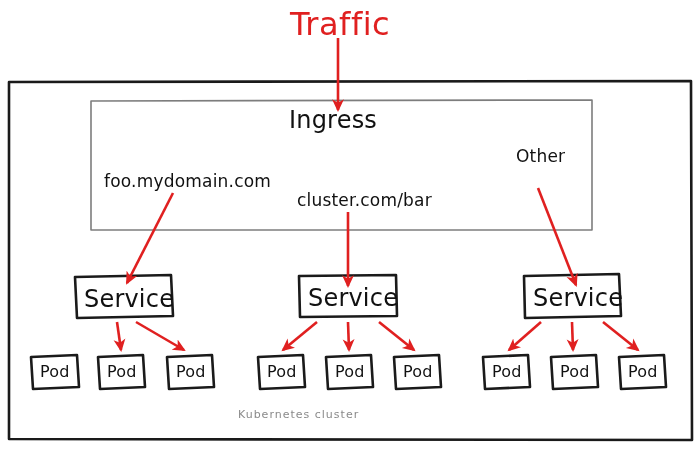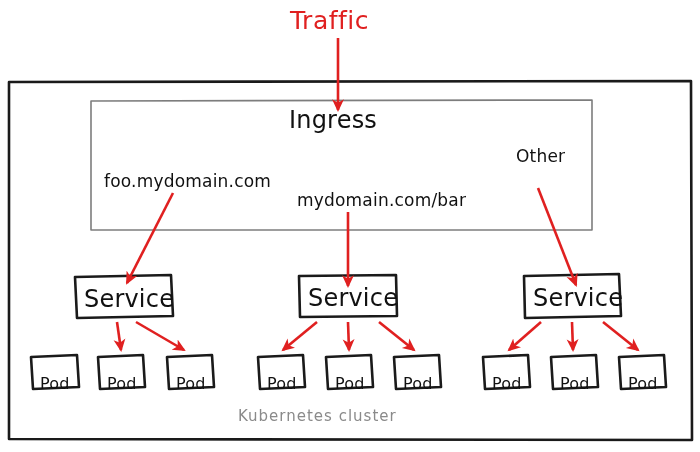--- a/index.html
+++ b/index.html
@@ -25,39 +25,38 @@
   }
   .hand-text {
     position: absolute;
     font-family: "DejaVu Sans", sans-serif;
     color: #111111;
     white-space: nowrap;
     line-height: 1;
     letter-spacing: 0.2px;
   }
   .traffic-label {
-    font-size: 25px;
+    font-size: 32px;
     color: #E02020;
     letter-spacing: 0.5px;
   }
   .ingress-label {
     font-size: 24px;
   }
   .route-label {
     font-size: 17px;
   }
   .service-label {
     font-size: 24px;
   }
   .pod-label {
     font-size: 16px;
-    margin-top: 12px;
   }
   .cluster-label {
-    font-size: 15px;
+    font-size: 11px;
     color: #8a8a8a;
     letter-spacing: 1px;
   }
 </style>
 </head>
 <body>
 
 <div id="canvas">
 
   <svg class="layer" viewBox="0 0 700 452">
@@ -111,21 +110,21 @@
     <path d="M 572,322 L 573,350" fill="none" stroke="#E02020" stroke-width="2.6" marker-end="url(#ah)"></path>
     <path d="M 603,322 L 638,350" fill="none" stroke="#E02020" stroke-width="2.6" marker-end="url(#ah)"></path>
   </svg>
 
   <div class="hand-text traffic-label" style="left:290px; top:8px;">Traffic</div>
 
   <div class="hand-text route-label" style="left:104px; top:173px;">foo.mydomain.com</div>
 
   <div class="hand-text ingress-label" style="left:289px; top:108px;">Ingress</div>
 
-  <div class="hand-text route-label" style="left:297px; top:192px;">mydomain.com/bar</div>
+  <div class="hand-text route-label" style="left:297px; top:192px;">cluster.com/bar</div>
 
   <div class="hand-text route-label" style="left:516px; top:148px;">Other</div>
 
   <div class="hand-text service-label" style="left:84px; top:287px;">Service</div>
 
   <div class="hand-text service-label" style="left:308px; top:286px;">Service</div>
 
   <div class="hand-text service-label" style="left:533px; top:286px;">Service</div>
 
   <div class="hand-text pod-label" style="left:40px; top:364px;">Pod</div>

